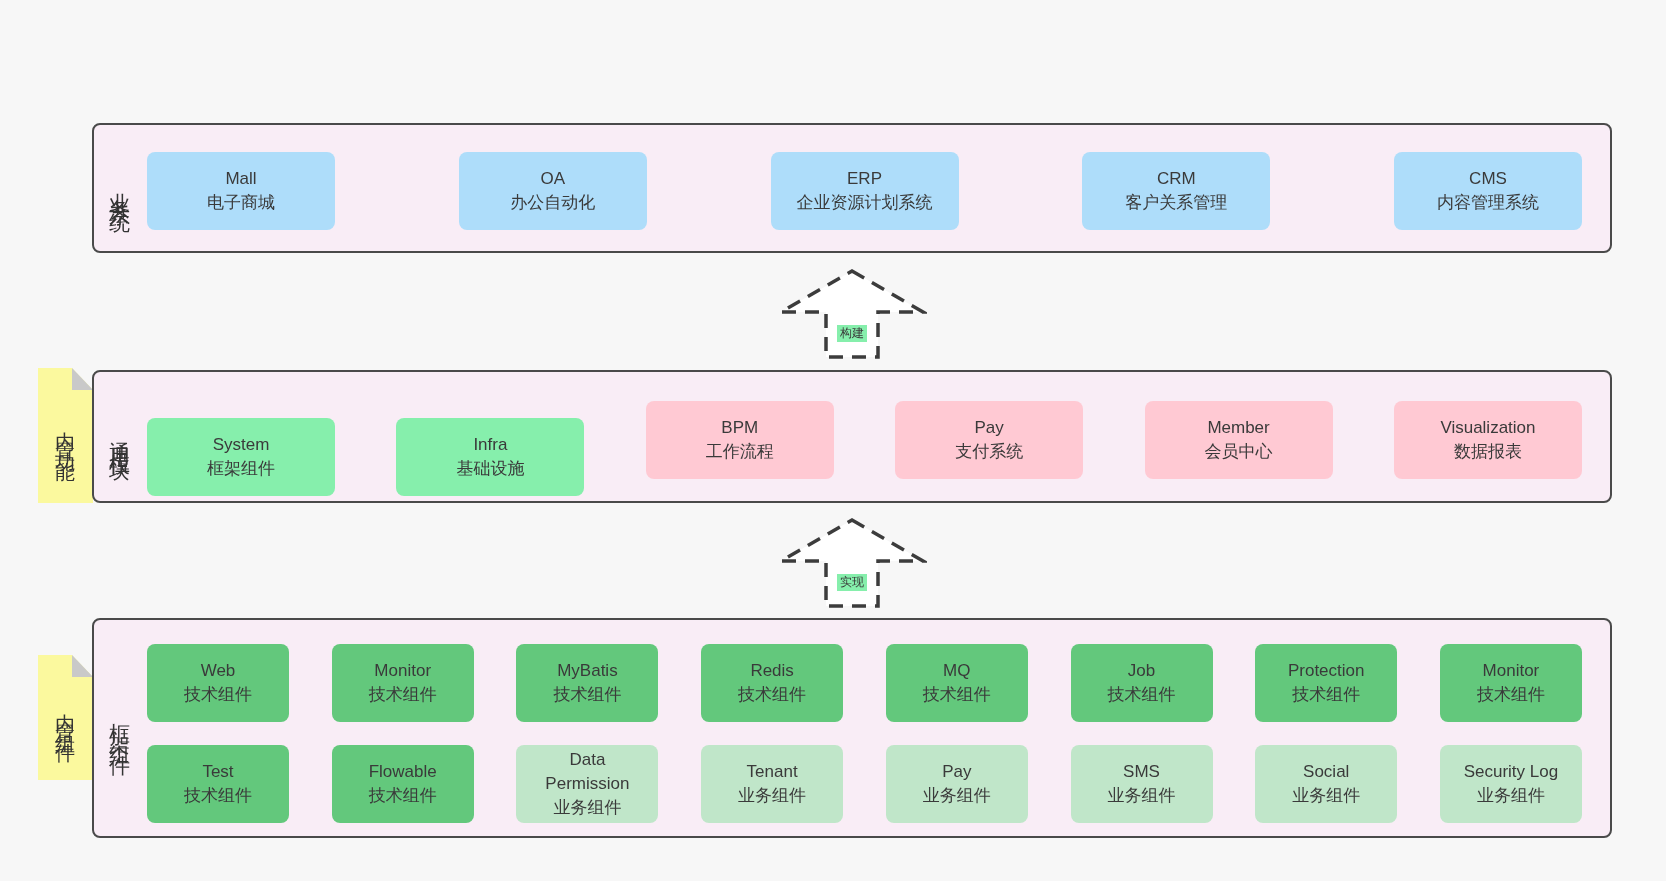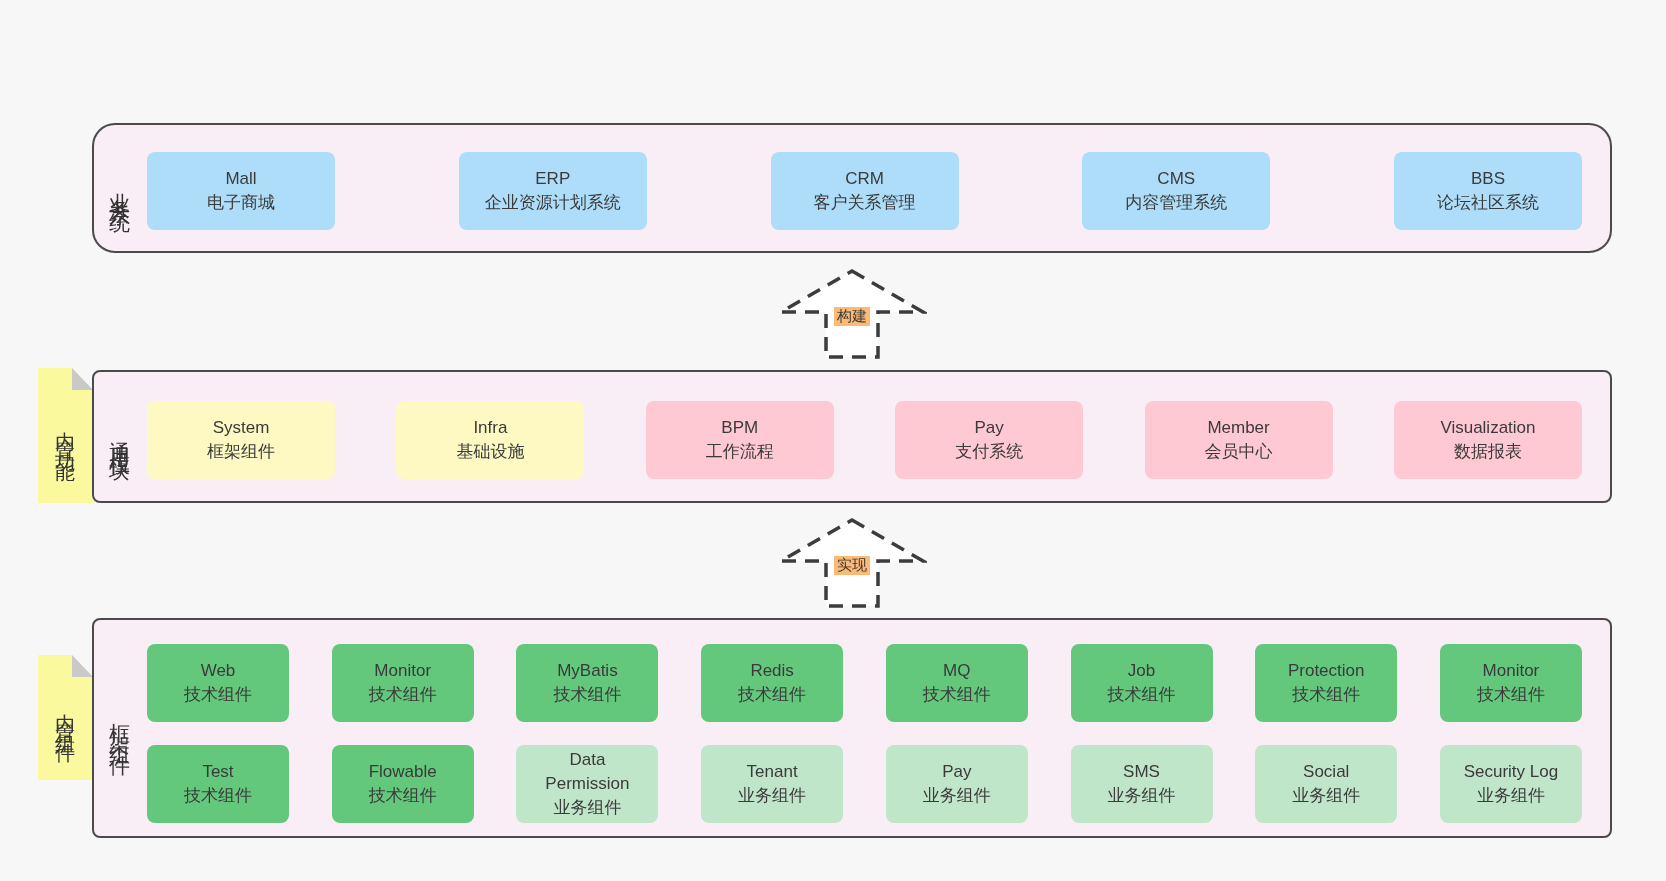--- a/index.html
+++ b/index.html
@@ -7,21 +7,21 @@
     width:1666px;height:881px;position:relative;overflow:hidden;
     background:#f7f7f7;
     font-family:"Liberation Sans","DejaVu Sans",sans-serif;
     color:#3a3a3a;
   }
   .layer{
     position:absolute;left:92px;width:1520px;box-sizing:border-box;
     background:#f9edf6;border:2px solid #4a4a4a;border-radius:8px;
     z-index:2;
   }
-  #layer-business{top:123px;height:130px;border-radius:23px;}
+  #layer-business{top:123px;height:130px;}
   #layer-modules{top:370px;height:133px;}
   #layer-components{top:618px;height:220px;}
   .side-label{
     position:absolute;left:8px;top:0;bottom:0;width:36px;
     display:flex;align-items:center;justify-content:center;
   }
   .v-text{
     writing-mode:vertical-rl;text-orientation:upright;
     font-size:21px;color:#333;line-height:1;
   }
@@ -32,33 +32,33 @@
     display:flex;justify-content:space-between;
   }
   .box{
     height:78px;border-radius:8px;box-sizing:border-box;padding:2px 6px;
     display:flex;flex-direction:column;justify-content:center;align-items:center;
     text-align:center;font-size:17px;line-height:24px;color:#3a3a3a;
   }
   .row6 .box{width:188px;}
   .row8 .box{width:142px;}
   .c-blue{background:#aeddfa;}
-  .c-red{background:#fef9c3;}
+  .c-red{background:#86efac;margin-top:17px;}
   .c-pink{background:#ffc9d3;}
   .c-green{background:#63c87c;}
   .c-lgreen{background:#c0e6c9;}
   .bname.narrow{max-width:95px;}
   
   .arrow{position:absolute;width:150px;height:92px;left:777px;z-index:1;}
   #arrow-build{top:268px;}
   #arrow-implement{top:517px;}
   .arrow svg{position:absolute;left:0;top:0;}
   .arrow-label{
-    position:absolute;left:50%;top:39px;transform:translateX(-50%);
-    background:#fdba74;padding:0 3px;font-size:15px;color:#3a3a3a;white-space:nowrap;
+    position:absolute;left:50%;top:57px;transform:translateX(-50%);
+    background:#86efac;padding:0 3px;font-size:12px;color:#3a3a3a;white-space:nowrap;
   }
   
   .note{position:absolute;left:38px;width:55px;z-index:1;}
   #note-functions{top:368px;height:135px;}
   #note-components{top:655px;height:125px;}
   .note svg{position:absolute;left:0;top:0;}
   .note .v-text{
     position:absolute;left:0;top:0;width:100%;height:100%;
     display:flex;align-items:center;justify-content:center;
     letter-spacing:10px;font-size:20px;
@@ -70,34 +70,34 @@
 <div class="layer" id="layer-business">
   <div class="side-label">
     <span class="v-text ls-s">业务系统</span>
   </div>
   <div class="boxrow row6" style="top:27px;">
     <div class="box c-blue">
       <span class="bname">Mall</span>
       <span class="bsub">电子商城</span>
     </div>
     <div class="box c-blue">
+      <span class="bname">OA</span>
+      <span class="bsub">办公自动化</span>
+    </div>
+    <div class="box c-blue">
       <span class="bname">ERP</span>
       <span class="bsub">企业资源计划系统</span>
     </div>
     <div class="box c-blue">
       <span class="bname">CRM</span>
       <span class="bsub">客户关系管理</span>
     </div>
     <div class="box c-blue">
       <span class="bname">CMS</span>
       <span class="bsub">内容管理系统</span>
-    </div>
-    <div class="box c-blue">
-      <span class="bname">BBS</span>
-      <span class="bsub">论坛社区系统</span>
     </div>
   </div>
 </div>
 
 <div class="arrow" id="arrow-build">
   <svg width="150" height="92" viewBox="0 0 150 92">
     <path d="M75 3 L146 44 L101 44 L101 89 L49 89 L49 44 L4 44 Z" fill="#ffffff" stroke="#3c3c3c" stroke-width="3.5" stroke-dasharray="14 9"></path>
   </svg>
   <span class="arrow-label">构建</span>
 </div>

